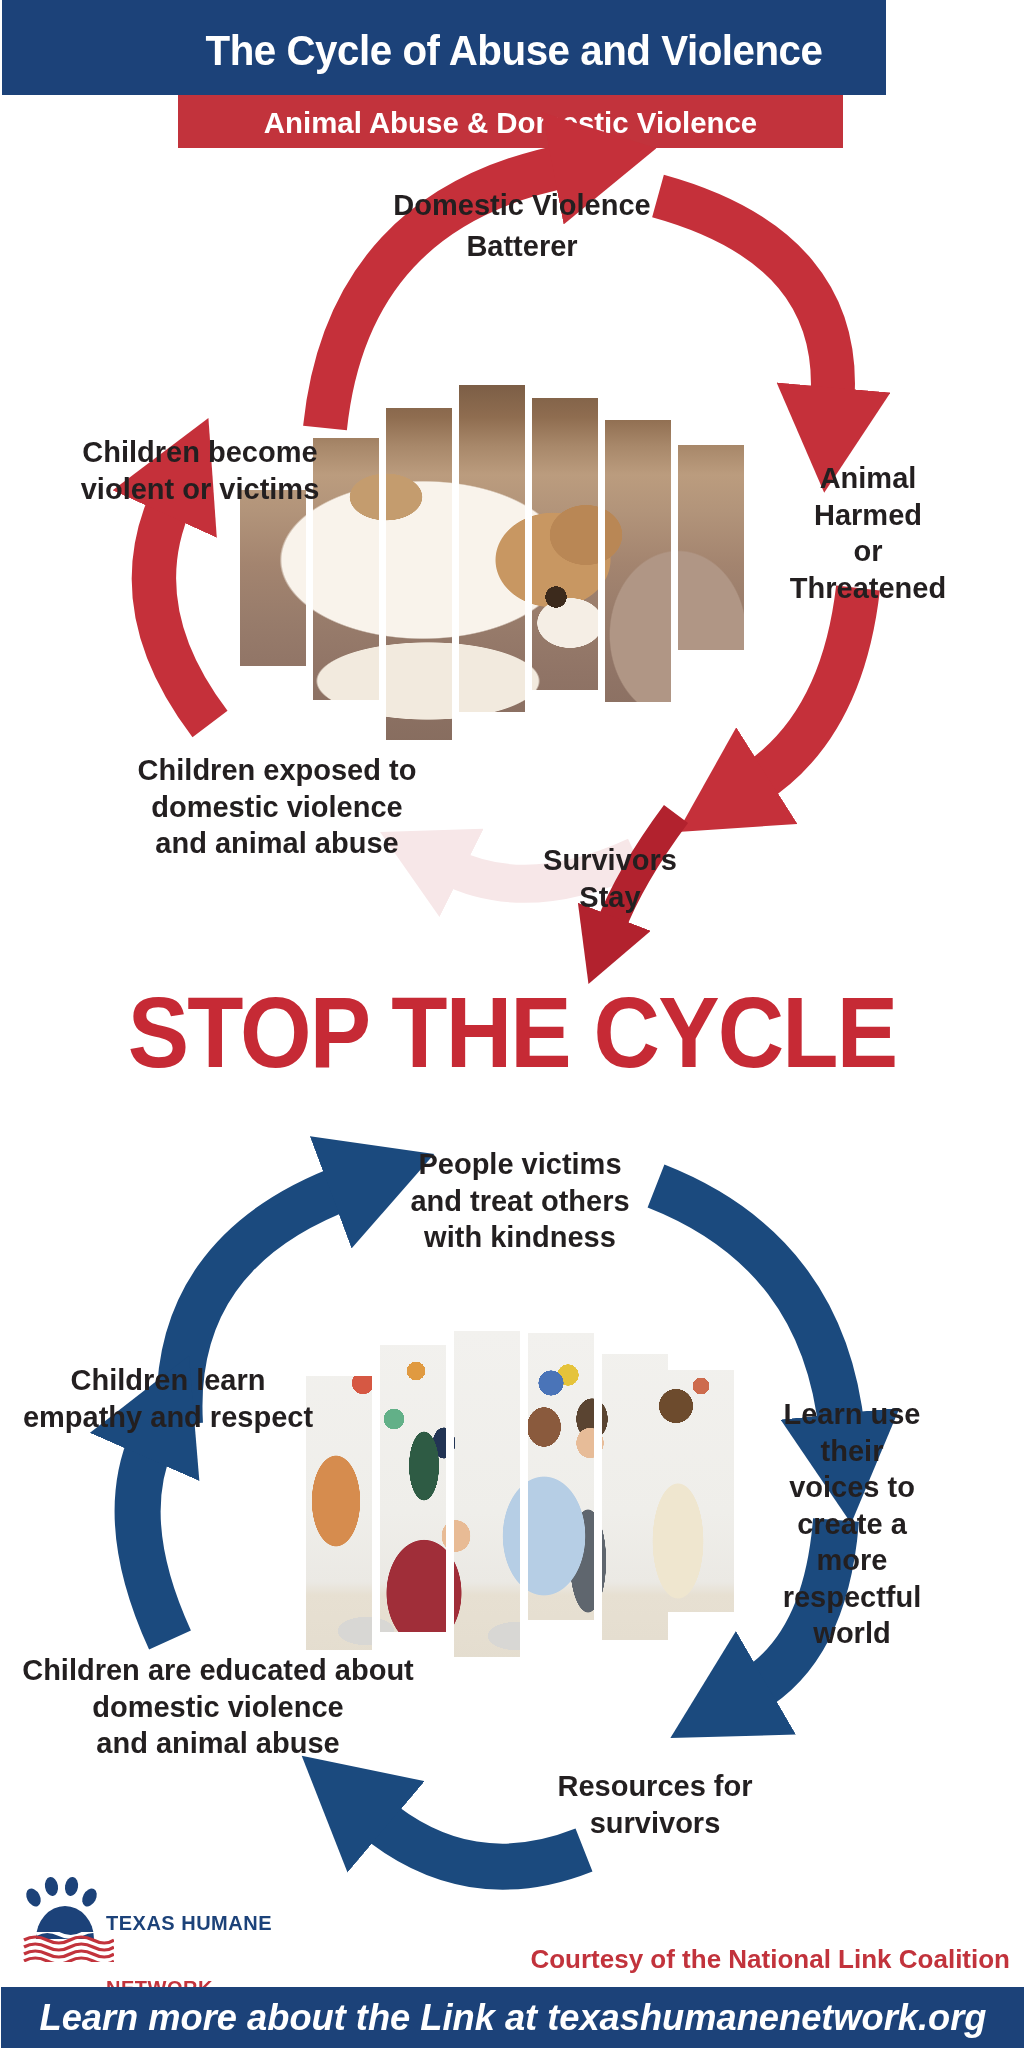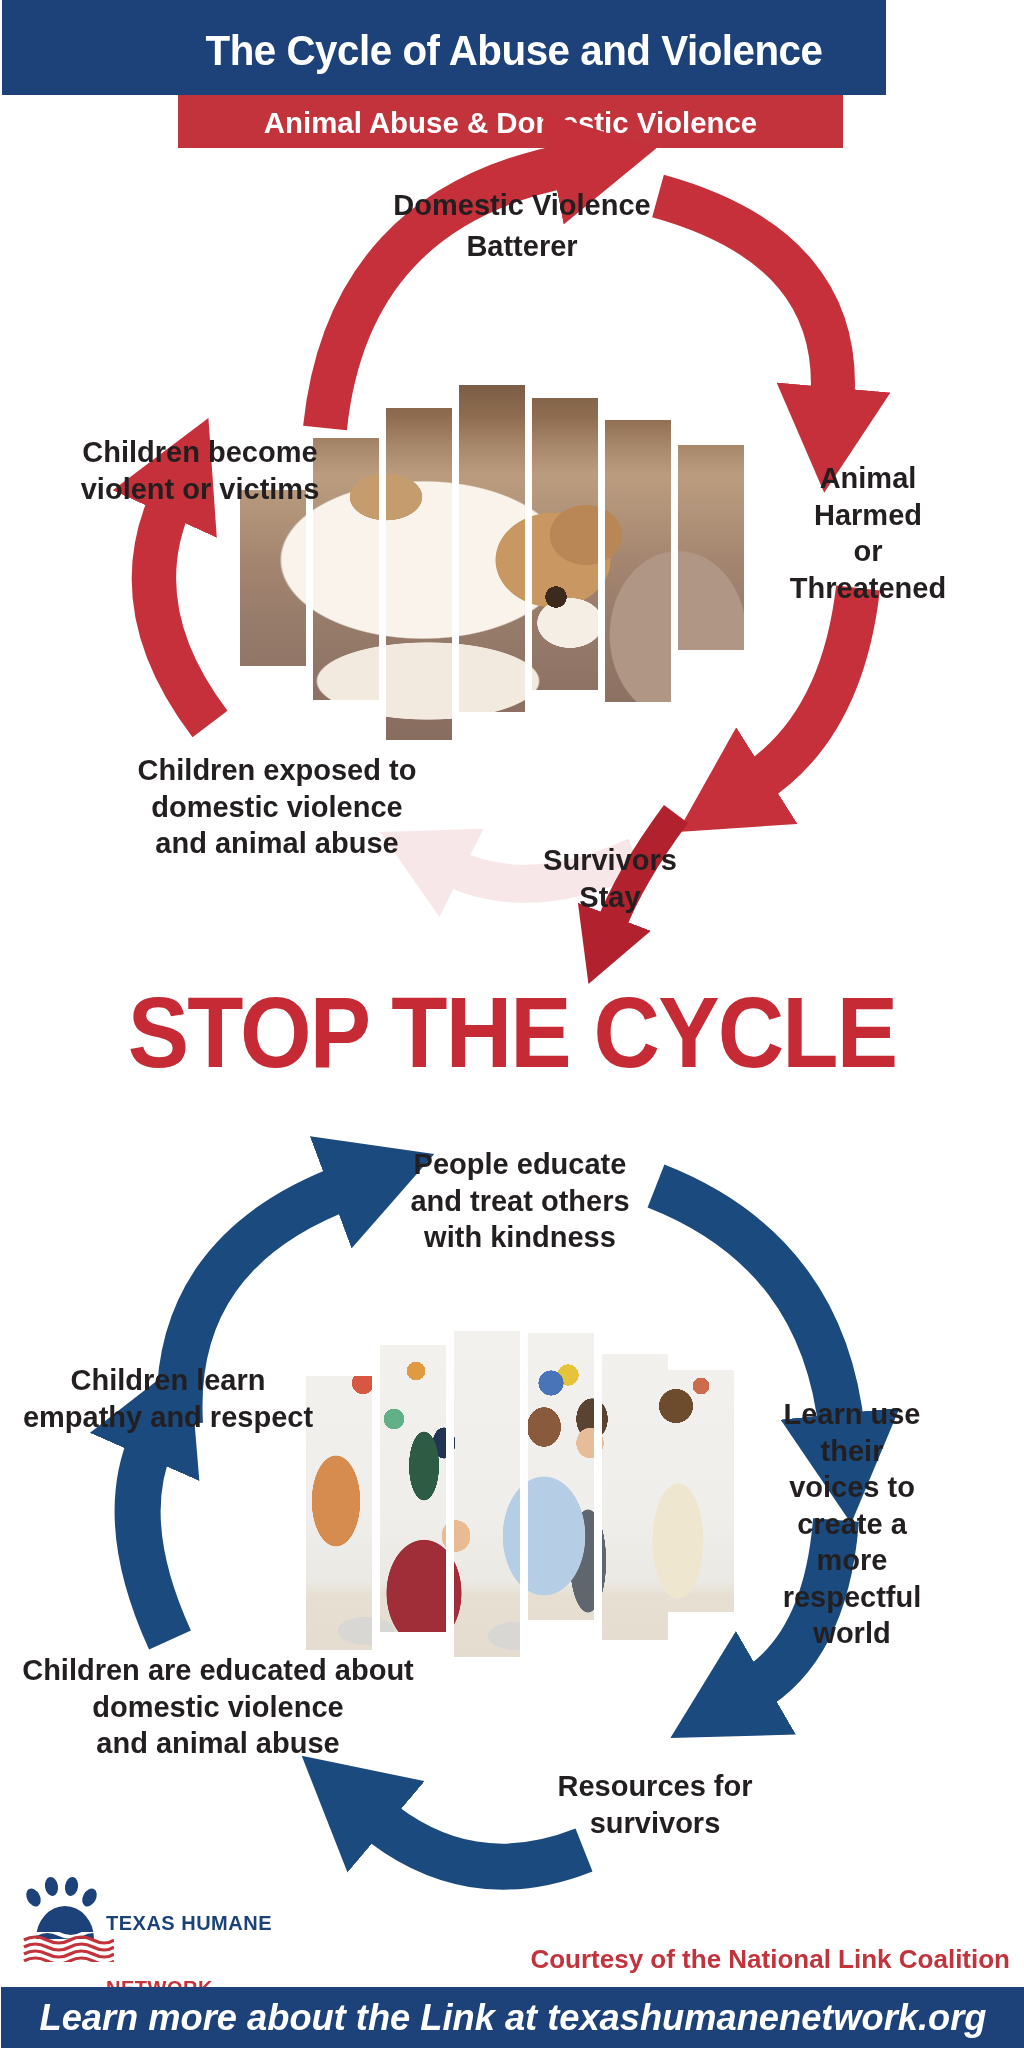--- a/index.html
+++ b/index.html
@@ -167,21 +167,21 @@
 
   <div>
     <div class="strip classstrip"></div>
     <div class="strip classstrip"></div>
     <div class="strip classstrip"></div>
     <div class="strip classstrip"></div>
     <div class="strip classstrip"></div>
     <div class="strip classstrip"></div>
   </div>
 
-  <div class="abs lbl" style="left:520px;top:1146px;">People educate
+  <div class="abs lbl" style="left:520px;top:1146px;">People victims
 and treat others
 with kindness</div>
   <div class="abs lbl" style="left:168px;top:1350px;margin-top:12px;">Children learn
 empathy and respect</div>
   <div class="abs lbl" style="left:852px;top:1396px;">Learn use their
 voices to create a
 more respectful world</div>
   <div class="abs lbl" style="left:655px;top:1768px;">Resources for
 survivors</div>
   <div class="abs lbl" style="left:218px;top:1652px;">Children are educated about

